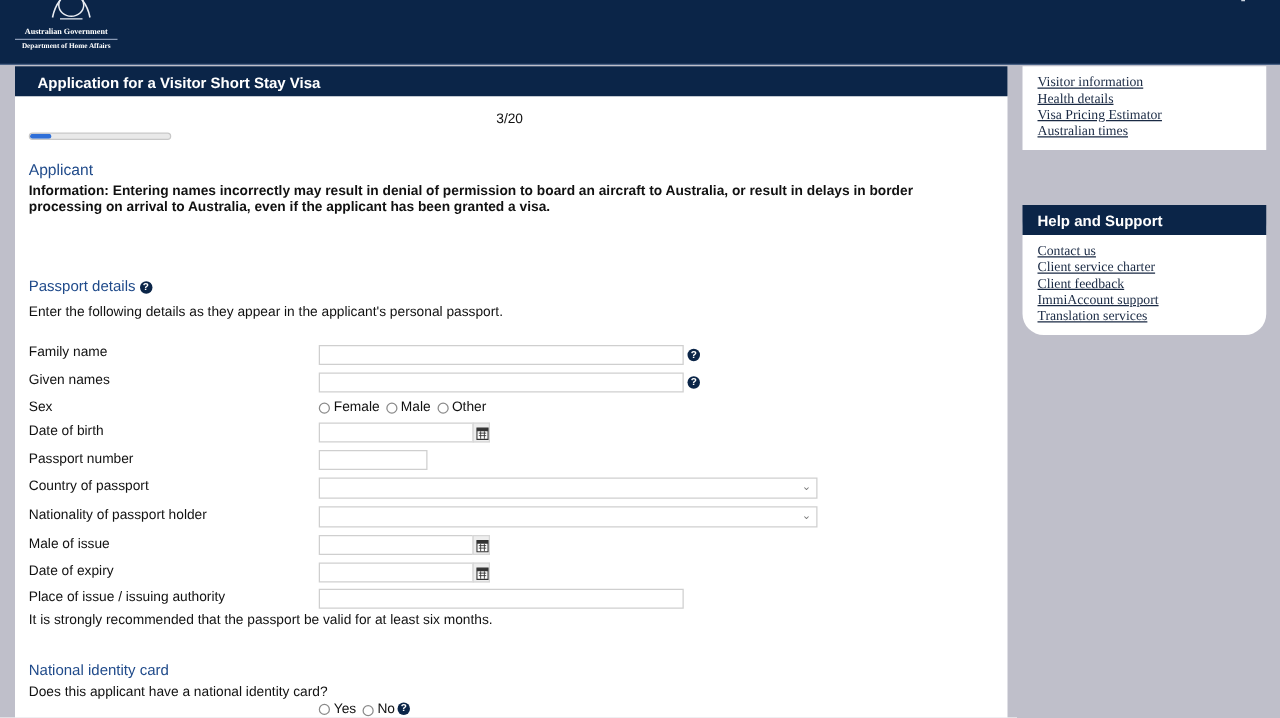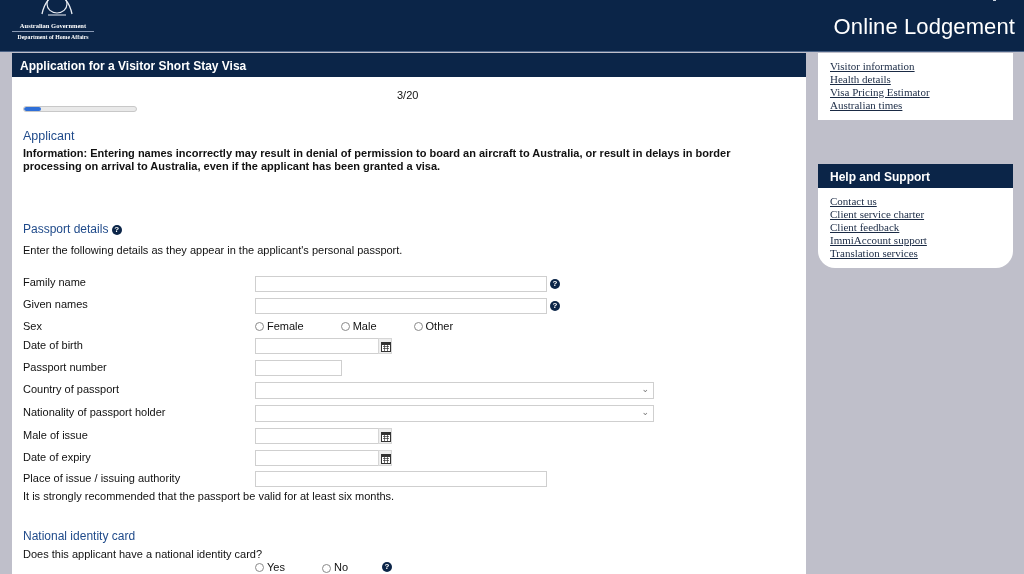--- a/index.html
+++ b/index.html
@@ -9,41 +9,41 @@
   .topbar { position: absolute; left: 0; top: 0; width: 1024px; height: 52px; background: #0b2548; border-bottom: 1px solid #4a6285; }
   .logo { position: absolute; left: 8px; top: 0; width: 90px; height: 46px; text-align: center; color: #fff; }
   .crest { position: absolute; left: 28px; top: -6px; width: 42px; height: 22px; }
   .gov-line1 { position: absolute; left: 0; top: 22px; width: 90px; font-family: "Liberation Serif", serif; font-size: 6.5px; font-weight: bold; text-align: center; }
   .gov-sep { position: absolute; left: 4px; top: 31px; width: 82px; border-top: 1px solid #8a9ab5; }
   .gov-line2 { position: absolute; left: 0; top: 34px; width: 90px; font-family: "Liberation Serif", serif; font-size: 5.8px; font-weight: bold; text-align: center; }
   .app-title { position: absolute; right: 9px; top: 14px; color: #fff; font-size: 22px; font-weight: normal; letter-spacing: 0.1px; }
   .top-dot { position: absolute; right: 28px; top: -3px; width: 3px; height: 4px; background: #c9d3e0; }
 
   .main-panel { position: absolute; left: 12px; top: 53px; width: 794px; height: 530px; background: #fff; }
-  .main-header { height: 24px; background: #0b2548; color: #fff; font-weight: bold; font-size: 12px; padding: 6px 0 0 8px; }
+  .main-header { height: 24px; background: #0b2548; color: #fff; font-weight: bold; font-size: 12px; padding: 6px 0 0 18px; }
   .content { position: relative; padding: 0 11px; }
 
   .step { position: absolute; left: 385px; top: 12px; font-size: 11px; }
   .progress { position: absolute; left: 11px; top: 29px; width: 114px; height: 6px; border: 1px solid #c8c8c8; border-radius: 4px; background: #e9e9e9; overflow: hidden; }
   .progress-fill { height: 100%; width: 15%; background: #2f6fd8; border-radius: 4px; }
 
   .sec-title { position: absolute; left: 11px; color: #1f4a8a; font-size: 12px; }
   .h-applicant { top: 52px; font-size: 12.5px; }
   .info { position: absolute; left: 11px; top: 70px; width: 760px; font-weight: bold; font-size: 11px; line-height: 13px; }
 
   .help-icon { display: inline-block; width: 10px; height: 10px; border-radius: 50%; background: #0b2548; color: #fff; font-size: 8px; font-weight: bold; line-height: 10px; text-align: center; vertical-align: 1px; }
 
   .plain { position: absolute; left: 11px; font-size: 11px; }
   .lbl { position: absolute; left: 11px; font-size: 11px; }
   .field { position: absolute; height: 16px; border: 1px solid #cfcfcf; background: #fff; }
   .select-field { position: absolute; height: 17px; border: 1px solid #cfcfcf; background: #fff; }
   .select-field .chev { position: absolute; right: 4px; top: 1px; font-size: 9px; color: #777; }
   .cal { position: absolute; width: 14px; height: 16px; border: 1px solid #d6d6d6; background: #eee; }
   .cal svg { position: absolute; left: 2px; top: 2px; }
-  .radio-row { position: absolute; font-size: 11px; display: flex; align-items: center; gap: 32px; }
+  .radio-row { position: absolute; font-size: 11px; display: flex; align-items: center; }
   .radio { display: inline-block; width: 9px; height: 9px; border: 1px solid #8a8a8a; border-radius: 50%; margin-right: 3px; background: #fff; }
   .radio-opt { display: inline-flex; align-items: center; margin-right: 5px; }
   .field-help { position: absolute; }
 
   .side-box { position: absolute; left: 818px; width: 195px; background: #fff; }
   .side-header { height: 24px; background: #0b2548; color: #fff; font-weight: bold; font-size: 12px; padding: 6px 0 0 12px; }
   .side-links { padding: 7px 12px 8px 12px; font-family: Liberation Serif, serif; }
   .side-links a { display: block; color: #1a2a44; text-decoration: underline; font-size: 11px; line-height: 13px; cursor: pointer; }
 </style>
 </head>
@@ -54,21 +54,20 @@
     <svg class="crest" viewBox="0 0 42 22">
       <ellipse cx="21" cy="10" rx="10" ry="9" fill="none" stroke="#e8ecf2" stroke-width="1.2"></ellipse>
       <path d="M6 20 C8 10 12 6 14 4 M36 20 C34 10 30 6 28 4" stroke="#e8ecf2" stroke-width="1.3" fill="none"></path>
       <path d="M12 21 H30" stroke="#e8ecf2" stroke-width="1"></path>
     </svg>
     <div class="gov-line1">Australian Government</div>
     <div class="gov-sep"></div>
     <div class="gov-line2">Department of Home Affairs</div>
   </div>
   <div class="top-dot"></div>
-  <div class="app-title">Online Lodgement</div>
 </div>
 
 <div class="main-panel">
   <div class="main-header">Application for a Visitor Short Stay Visa</div>
   <div class="content">
     <div class="step">3/20</div>
     <div class="progress">
       <div class="progress-fill" style="width: 15%;"></div>
     </div>
 

